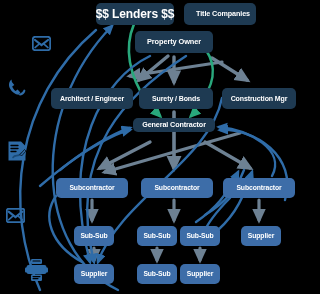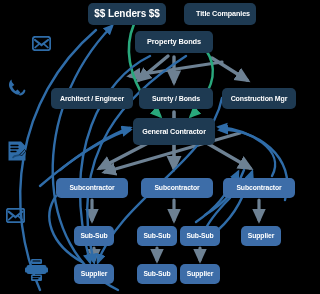--- a/index.html
+++ b/index.html
@@ -117,27 +117,27 @@
 
       <path d="M40,290 C4,210 14,100 96,30" stroke="#2f6ca8" stroke-width="2.4"></path>
 
       <path d="M56,196 C42,216 50,244 82,262" stroke="#2f6ca8" stroke-width="2.4"></path>
       <path d="M128,198 C112,214 100,236 96,260" stroke="#2f6ca8" stroke-width="0"></path>
 
     </g>
   </svg>
 
   <div id="node-layer">
-      <div class="node dark" style="left: 88px; top: 3px; width: 78px; height: 22px; font-size: 10px;">$$ Lenders $$</div>
+      <div class="node dark" style="left: 96px; top: 3px; width: 78px; height: 22px; font-size: 12px;">$$ Lenders $$</div>
       <div class="node dark" style="left: 184px; top: 3px; width: 72px; height: 22px; font-size: 7.2px; padding-left: 6px;">Title Companies</div>
-      <div class="node dark" style="left: 135px; top: 31px; width: 78px; height: 22px; font-size: 7.4px;">Property Bonds</div>
+      <div class="node dark" style="left: 135px; top: 31px; width: 78px; height: 22px; font-size: 7.4px;">Property Owner</div>
       <div class="node dark" style="left: 51px; top: 88px; width: 82px; height: 21px; font-size: 7px;">Architect / Engineer</div>
       <div class="node dark" style="left: 139px; top: 88px; width: 74px; height: 21px; font-size: 7px;">Surety / Bonds</div>
       <div class="node dark" style="left: 222px; top: 88px; width: 74px; height: 21px; font-size: 7px;">Construction Mgr</div>
-      <div class="node dark" style="left: 133px; top: 118px; width: 82px; height: 27px; font-size: 7.2px;">General Contractor</div>
+      <div class="node dark" style="left: 133px; top: 118px; width: 82px; height: 14px; font-size: 7.2px;">General Contractor</div>
       <div class="node blue" style="left: 56px; top: 178px; width: 72px; height: 20px; font-size: 6.8px;">Subcontractor</div>
       <div class="node blue" style="left: 141px; top: 178px; width: 72px; height: 20px; font-size: 6.8px;">Subcontractor</div>
       <div class="node blue" style="left: 223px; top: 178px; width: 72px; height: 20px; font-size: 6.8px;">Subcontractor</div>
       <div class="node blue" style="left: 74px; top: 226px; width: 40px; height: 20px; font-size: 6.8px;">Sub-Sub</div>
       <div class="node blue" style="left: 137px; top: 226px; width: 40px; height: 20px; font-size: 6.8px;">Sub-Sub</div>
       <div class="node blue" style="left: 180px; top: 226px; width: 40px; height: 20px; font-size: 6.8px;">Sub-Sub</div>
       <div class="node blue" style="left: 241px; top: 226px; width: 40px; height: 20px; font-size: 6.8px;">Supplier</div>
       <div class="node blue" style="left: 74px; top: 264px; width: 40px; height: 20px; font-size: 6.8px;">Supplier</div>
       <div class="node blue" style="left: 137px; top: 264px; width: 40px; height: 20px; font-size: 6.8px;">Sub-Sub</div>
       <div class="node blue" style="left: 180px; top: 264px; width: 40px; height: 20px; font-size: 6.8px;">Supplier</div>

